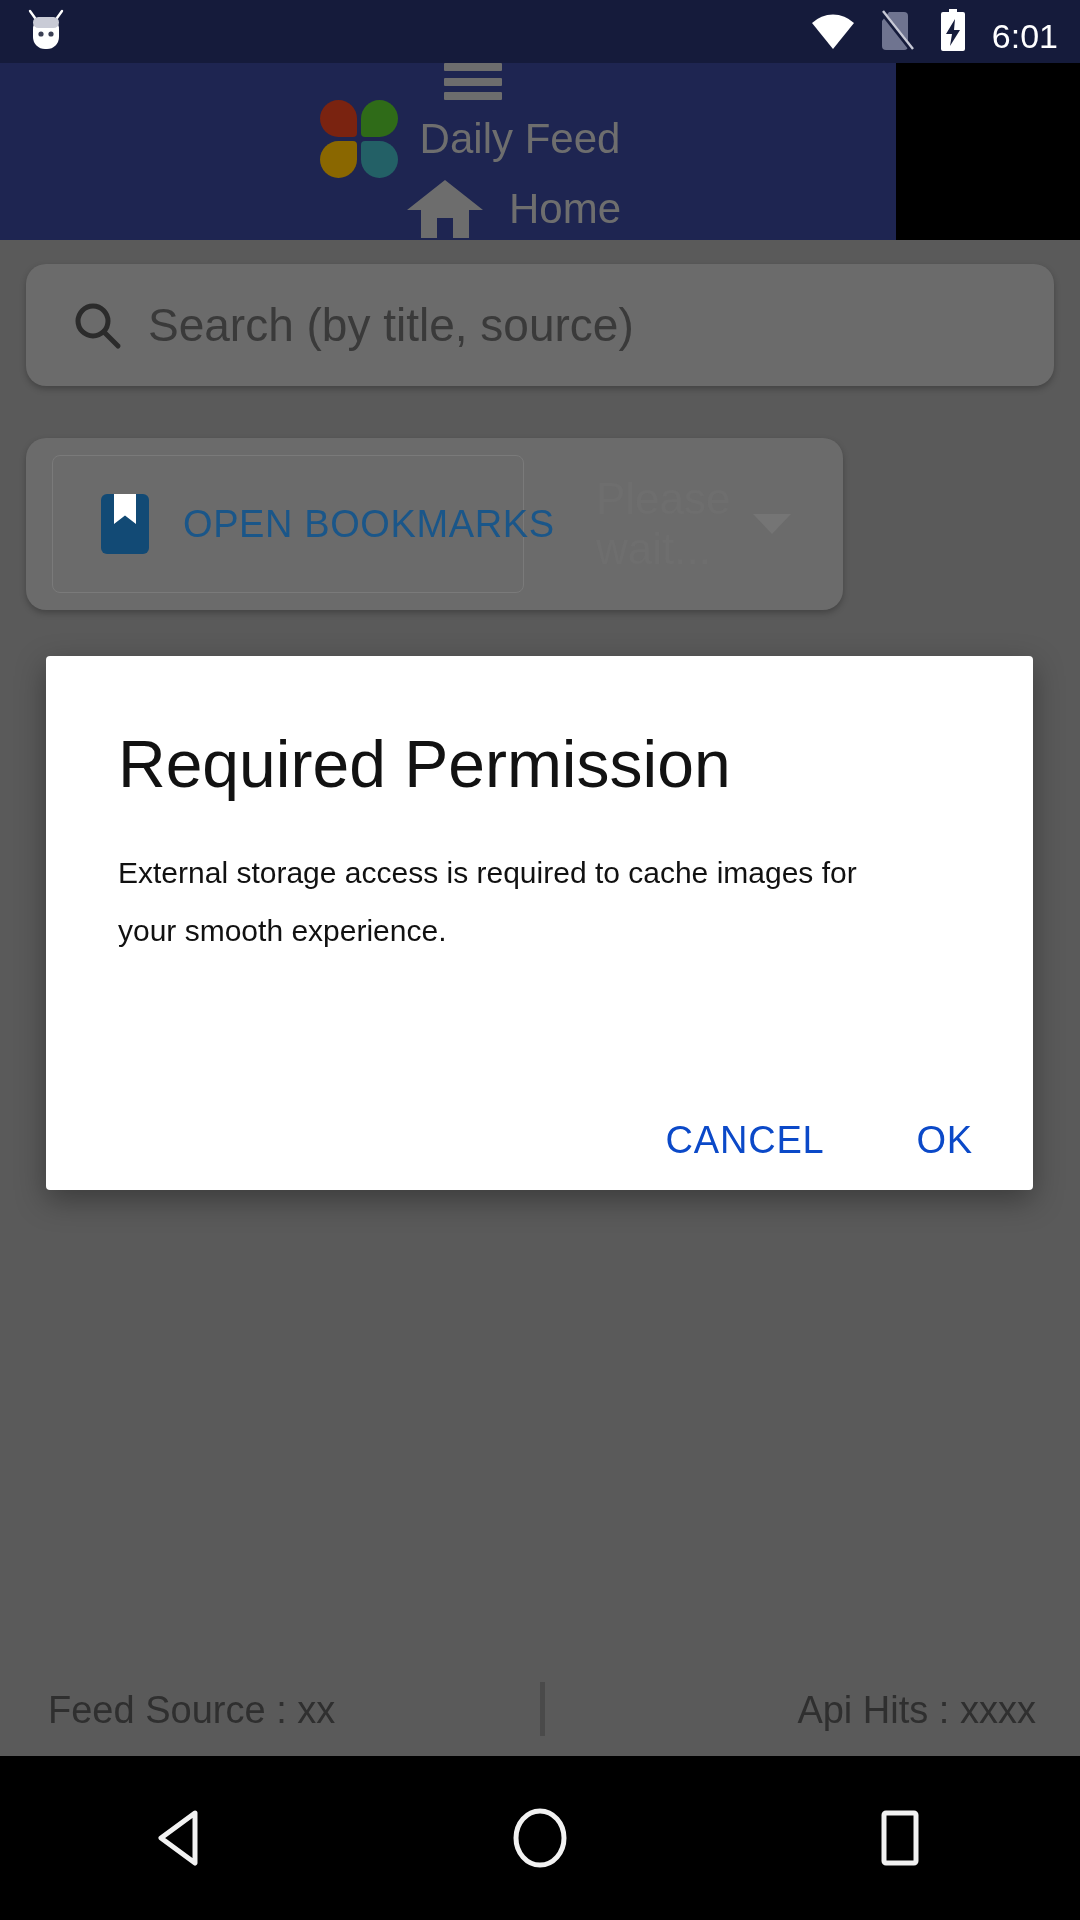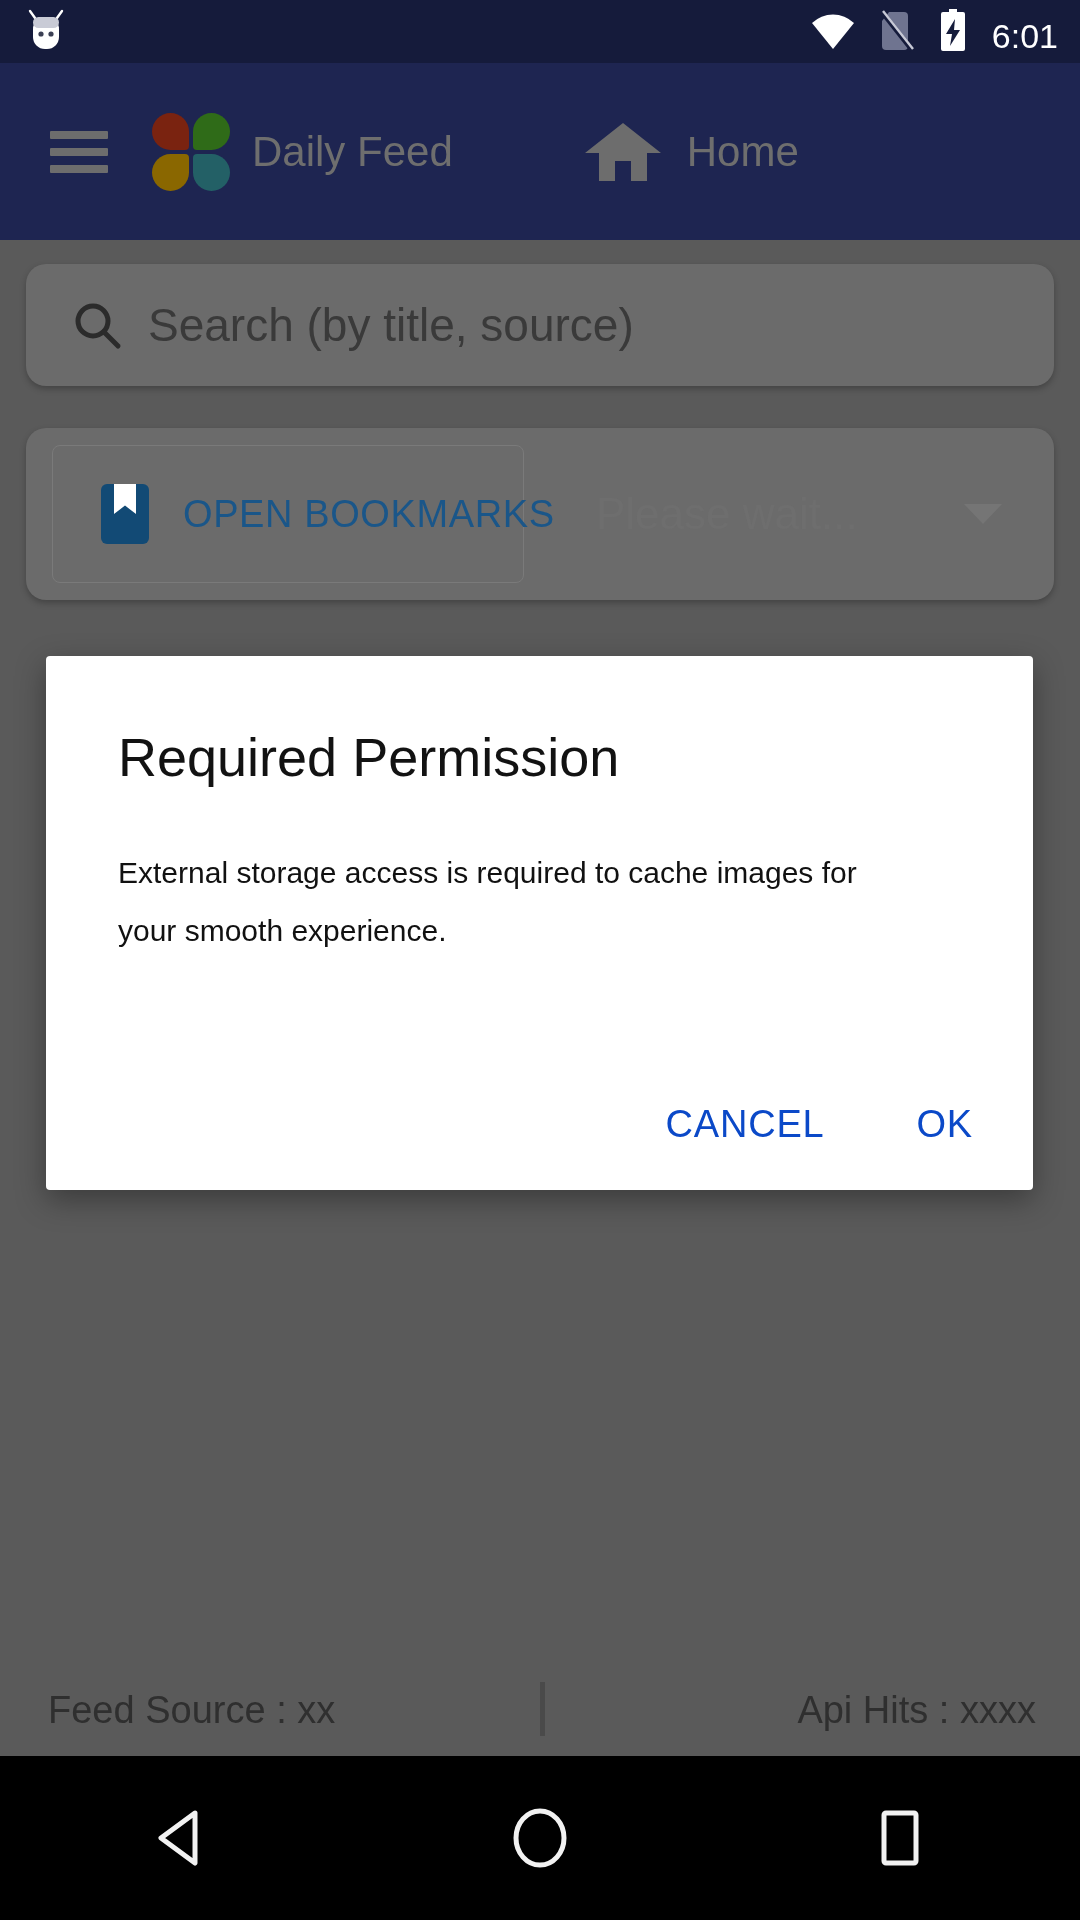--- a/index.html
+++ b/index.html
@@ -19,23 +19,23 @@
     display:flex; align-items:center;
     padding:0 22px 0 26px;
   }
   .status-left{ display:flex; align-items:center; }
   .status-right{ margin-left:auto; display:flex; align-items:flex-end; gap:24px; }
   .clock{ color:#ffffff; font-size:34px; letter-spacing:0px; font-weight:400;
           font-family:"Liberation Sans", sans-serif; }
 
   
   .app-bar{
-    position:absolute; top:63px; left:0; width:1080px; height:177px;
+    position:absolute; top:63px; left:0; width:896px; height:177px;
     background:#1e2551;
-    display:flex; align-items:center;
+    display:flex; align-items:center;flex-direction:column;
   }
   .hamburger{ width:58px; height:42px; margin-left:50px; display:flex;
               flex-direction:column; justify-content:space-between; }
   .hamburger span{ display:block; height:8px; width:100%; background:#6d6d6d; border-radius:1px; }
 
   .brand{ display:flex; align-items:center; margin-left:44px; }
   .logo{ position:relative; width:78px; height:78px; }
   .petal{ position:absolute; width:37px; height:37px; }
   .petal.tl{ left:0; top:0;  background:#7a2310; border-radius:50% 50% 4px 50%; }
   .petal.tr{ right:0; top:0; background:#2f6b18; border-radius:50% 50% 50% 4px; }
@@ -62,21 +62,21 @@
   .search-card{
     position:absolute; left:26px; top:24px; width:1028px; height:122px;
     display:flex; align-items:center; padding-left:46px;
   }
   .search-icon{ width:50px; height:50px; flex:0 0 auto; }
   .search-placeholder{
     color:#3a3a3a; font-size:46px; margin-left:26px; font-weight:400; white-space:nowrap;
   }
 
   .bookmarks-card{
-    position:absolute; left:26px; top:188px; width:1028px; height:172px;
+    position:absolute; left:26px; top:198px; width:817px; height:172px;
     display:flex; align-items:center; padding:0 26px;
   }
   .bookmarks-btn{
     width:472px; height:138px; border:1px solid #7a7a7a; border-radius:8px;
     display:flex; align-items:center; padding-left:48px; background:transparent;
   }
   .bookmark-icon{ width:48px; height:60px; background:#124a75; border-radius:6px;
                   position:relative; flex:0 0 auto; }
   .bookmark-icon::after{
     content:""; position:absolute; left:50%; transform:translateX(-50%); top:0;
@@ -103,28 +103,28 @@
 
   
   .dialog{
     position:absolute; left:46px; top:656px; width:987px; height:534px;
     background:#ffffff; border-radius:4px;
     box-shadow:0 10px 30px rgba(0,0,0,0.35);
     padding:0;
   }
   .dialog-title{
     position:absolute; left:72px; top:70px;
-    font-size:54px; color:#121212; font-weight:400;
+    font-size:66px; color:#121212; font-weight:400;
   }
   .dialog-message{
     position:absolute; left:72px; top:188px; width:790px;
     font-size:30px; line-height:58px; color:#111111; font-weight:400;
   }
   .dialog-actions{
-    position:absolute; right:42px; bottom:34px;
+    position:absolute; right:42px; bottom:18px;
     display:flex; align-items:center; gap:56px;
   }
   .dialog-btn{
     background:transparent; border:none; cursor:pointer;
     color:#0b49c8; font-size:38px; letter-spacing:.8px;
     font-family:"Liberation Sans", sans-serif; padding:10px 18px;
   }
 
   
   .nav-bar{

